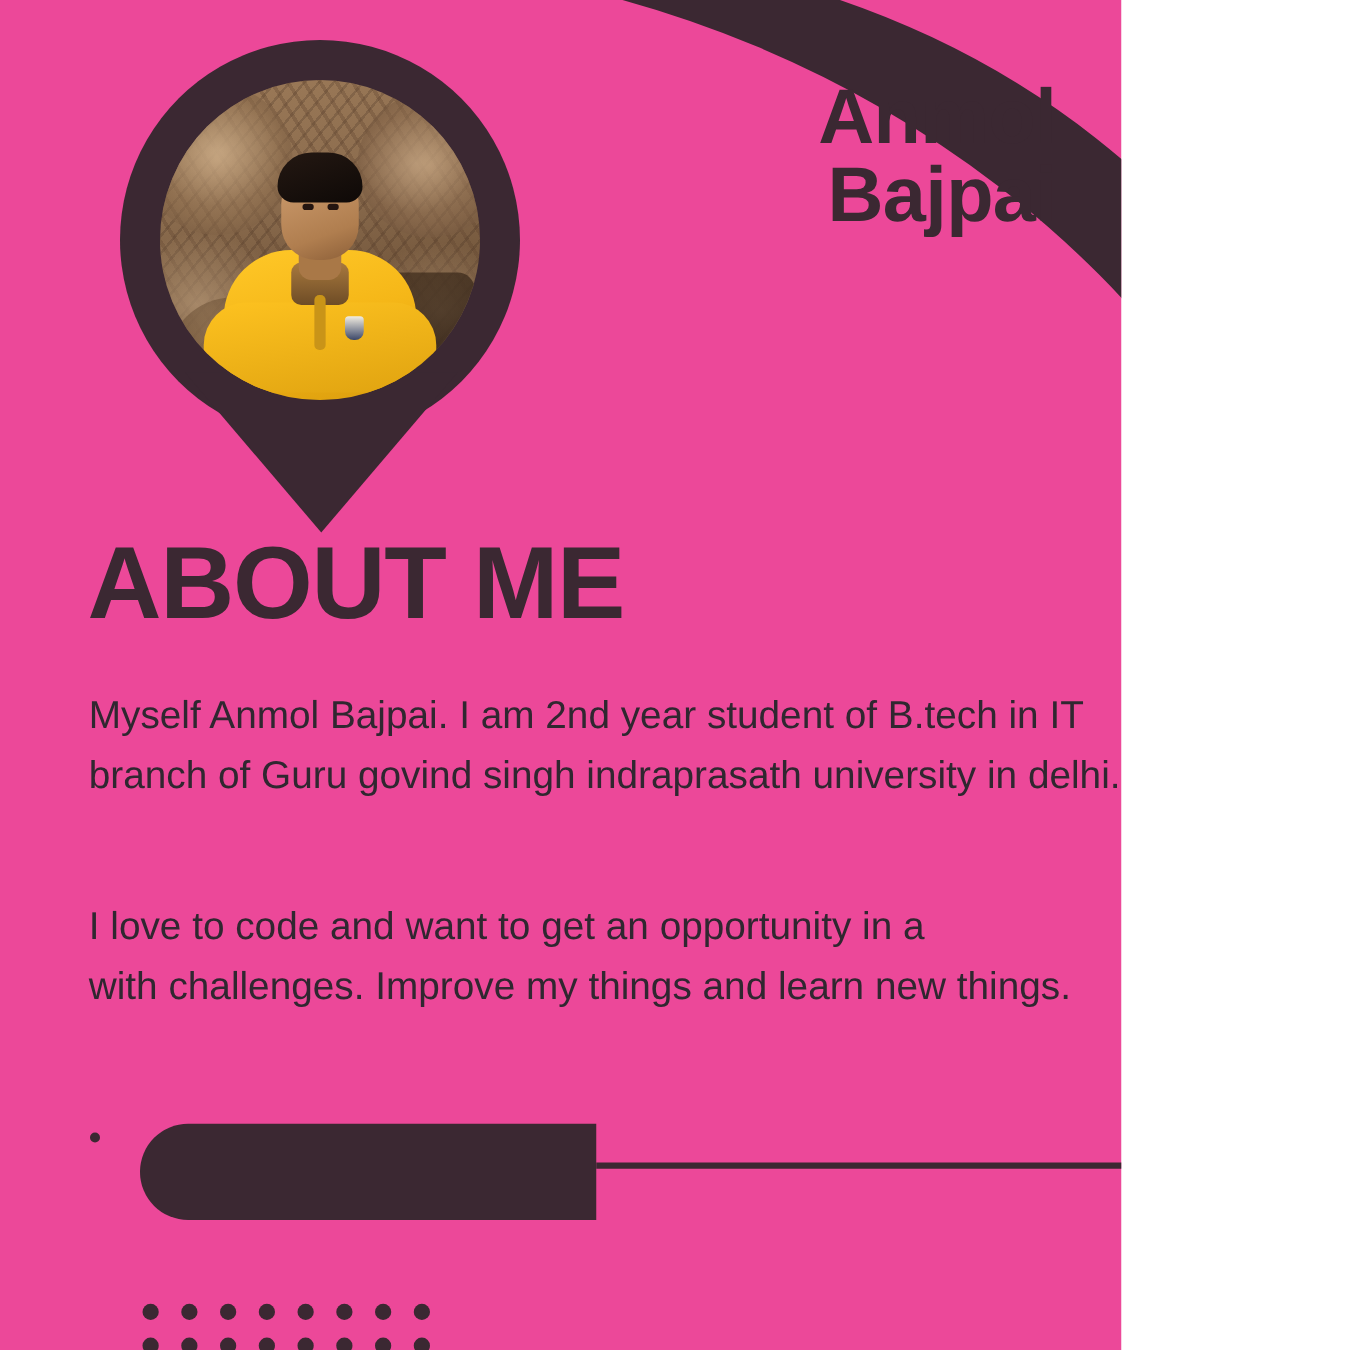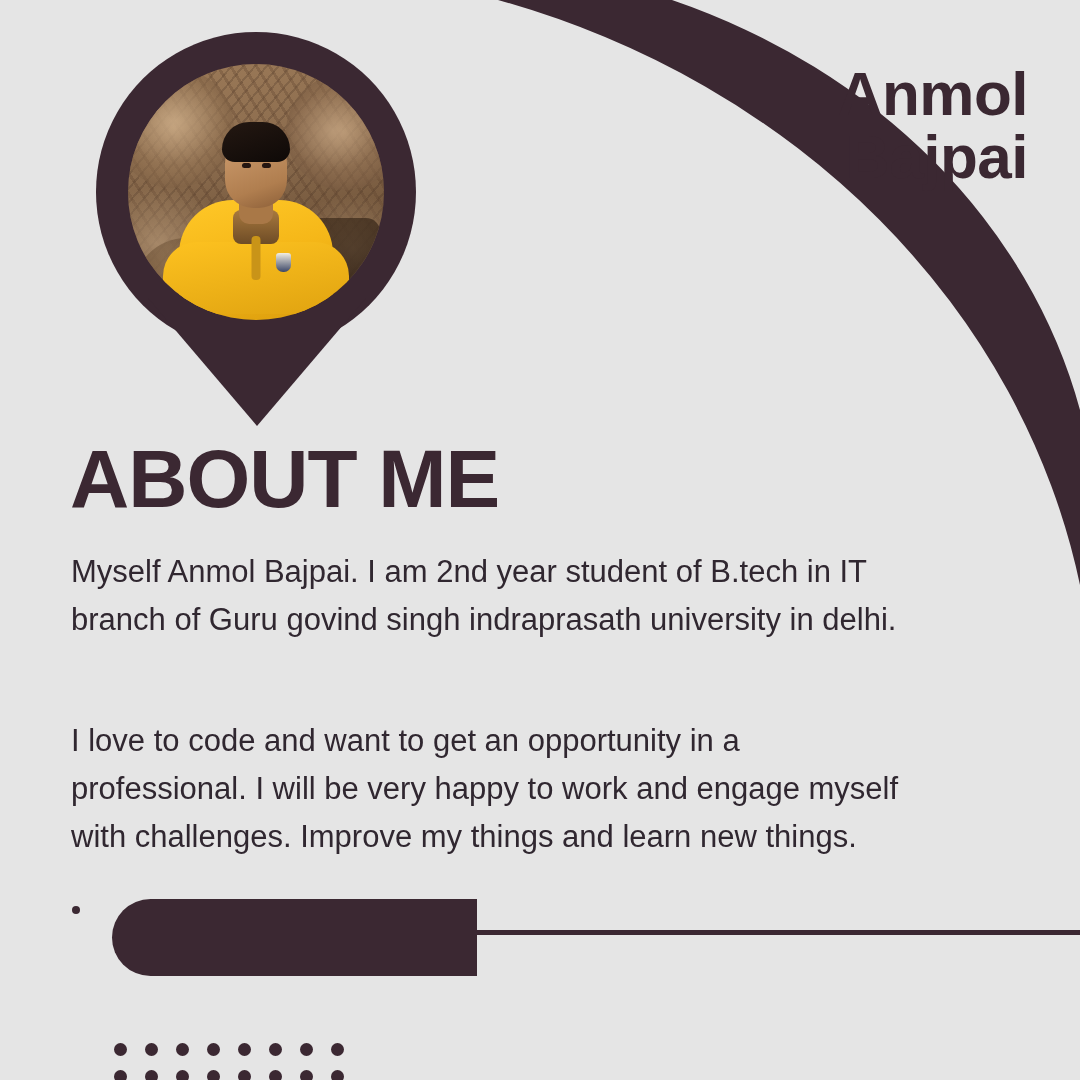--- a/index.html
+++ b/index.html
@@ -7,23 +7,23 @@
     padding: 0;
   }
   body {
     width: 1080px;
     height: 1080px;
     overflow: hidden;
     font-family: "Liberation Sans", sans-serif;
   }
   #poster {
     position: relative;
-    width: 1080px;
+    width: 897px;
     height: 1080px;
-    background: #e5e5e5;
+    background: #ec4899;
     overflow: hidden;
   }
 
   
   #arc-layer {
     position: absolute;
     left: 0; top: 0;
     width: 1080px;
     height: 1080px;
     pointer-events: none;
@@ -62,21 +62,21 @@
     line-height: 1.02;
     font-weight: 700;
     letter-spacing: -0.5px;
     color: #3B2832;
     white-space: pre-line;
   }
 
   #about-heading {
     position: absolute;
     left: 70px;
-    top: 438px;
+    top: 426px;
     font-size: 82px;
     line-height: 1;
     font-weight: 800;
     letter-spacing: -1px;
     color: #3B2832;
   }
 
   .bio-block {
     position: absolute;
     left: 71px;
@@ -215,21 +215,20 @@
 Bajpai</div>
 
   <div id="about-heading">ABOUT ME</div>
 
   <div class="bio-block" id="bio-paragraph-1">
     <span class="bio-line">Myself Anmol Bajpai. I am 2nd year student of B.tech in IT</span>
     <span class="bio-line">branch of Guru govind singh indraprasath university in delhi.</span>
   </div>
   <div class="bio-block" id="bio-paragraph-2">
     <span class="bio-line">I love to code and want to get an opportunity in a</span>
-    <span class="bio-line">professional. I will be very happy to work and engage myself</span>
     <span class="bio-line">with challenges. Improve my things and learn new things.</span>
   </div>
 
   <div id="bottom-dot"></div>
   <div id="bottom-pill"></div>
   <div id="bottom-rule"></div>
   <div id="dot-grid">
       <span></span>
       <span></span>
       <span></span>

